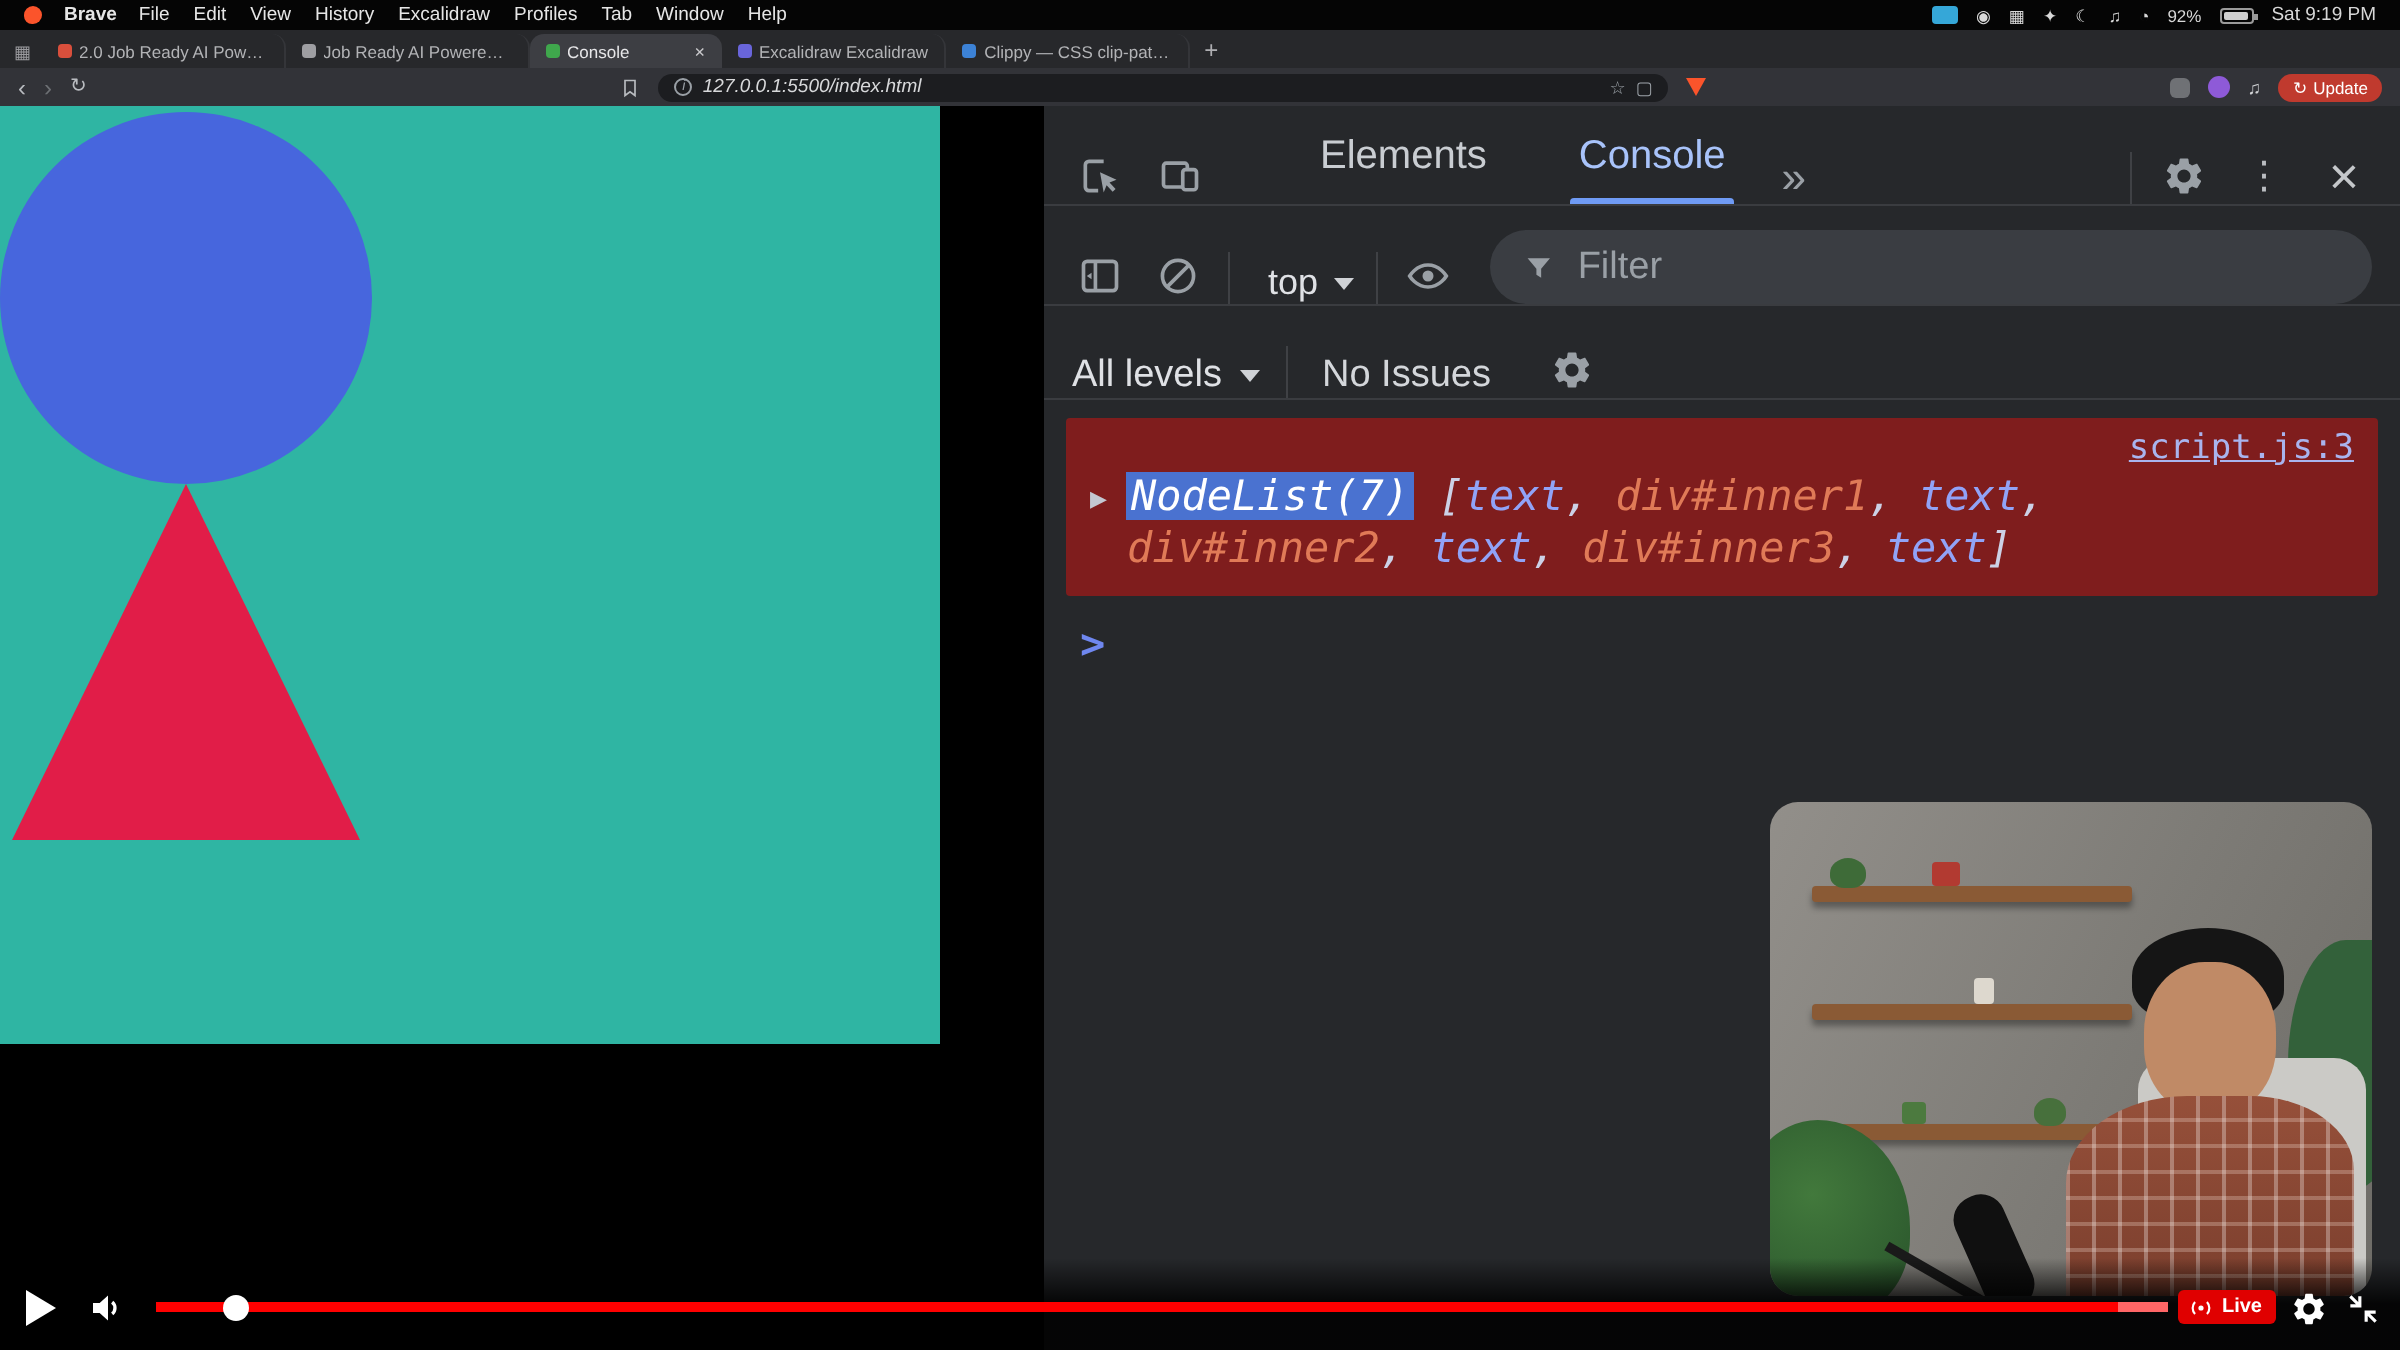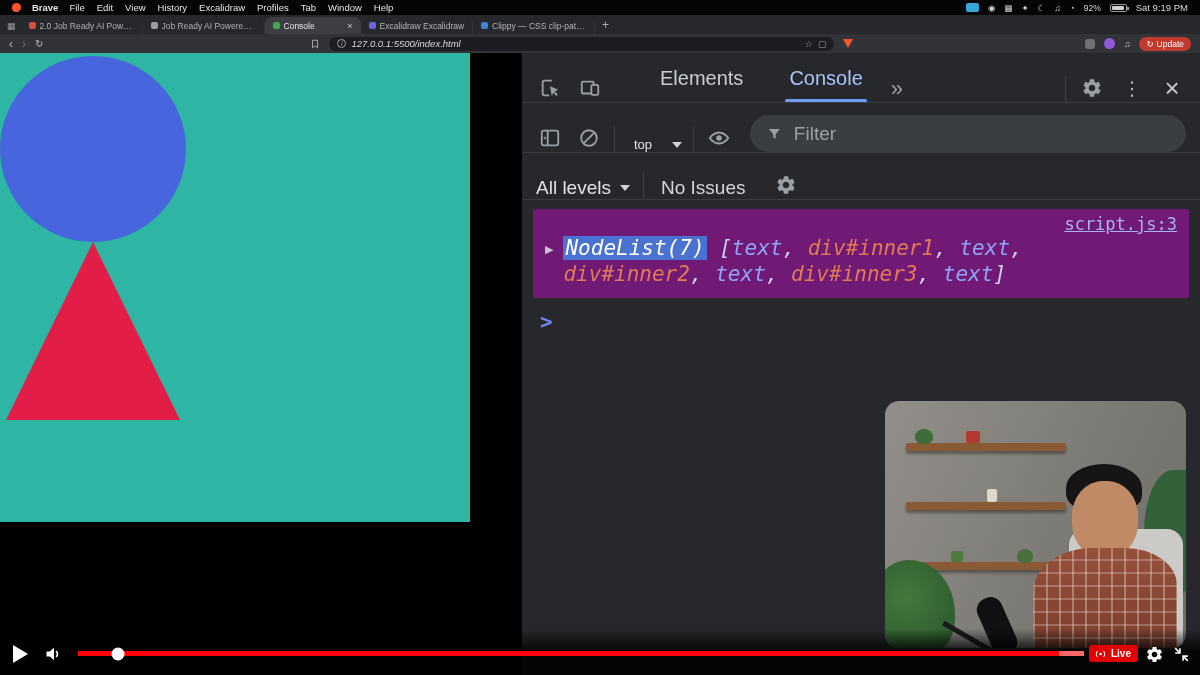--- a/index.html
+++ b/index.html
@@ -67,34 +67,34 @@
   .dt-tab.active::after { content:""; position:absolute; left:0; right:0; bottom:0; height:3px; background:#6f9bf5; border-radius:2px 2px 0 0; }
   .dt-elements { margin-left:40px; }
   .dt-console-tab { margin-left:26px; }
   .more-tabs { font-size:22px; color:#9aa0a6; margin-left:12px; }
   .dt-spacer { flex:1; }
   .v-div { width:1px; height:26px; background:#3f4145; flex:0 0 auto; }
   .dots { font-size:19px; color:#b9bcc0; }
   .x-close { font-size:26px; color:#c4c7ca; line-height:1; }
 
   .dt-row2 { height:50px; gap:11px; }
-  .top-ctx { display:flex; align-items:center; gap:20px; font-size:13px; color:#dfe1e5; margin-left:8px; }
+  .top-ctx { display:flex; align-items:center; gap:8px; font-size:18px; color:#dfe1e5; margin-left:8px; }
   .caret { width:0; height:0; border-left:5px solid transparent; border-right:5px solid transparent; border-top:6px solid #cfd2d6; display:inline-block; }
   .filter-pill { flex:1; height:37px; border-radius:19px; background:#3a3d42; display:flex; align-items:center; gap:11px; padding:0 16px; margin-left:6px; }
   .filter-pill svg { width:18px; height:18px; color:#9aa0a6; }
   .filter-input { background:transparent; border:none; outline:none; color:#ffffff; font-size:19px; width:100%; font-family:"Liberation Sans",sans-serif; }
   .filter-input::placeholder { color:#9aa0a6; }
 
   .dt-row3 { height:47px; gap:13px; font-size:19px; color:#dfe1e5; }
   .lvl { display:flex; align-items:center; gap:9px; }
   .no-issues { color:#d3d6da; margin-left:4px; }
   .row3-gear { margin-left:14px; }
 
   .dt-console { padding:9px 11px; }
-  .console-entry { background:#701a75; border-radius:2px; padding:5px 12px 11px; }
+  .console-entry { background:#7f1d1d; border-radius:2px; padding:5px 12px 11px; }
   .entry-top { text-align:right; }
   .src-link { color:#a9b4ee; text-decoration:underline; font-family:"DejaVu Sans Mono",monospace; font-size:17px; }
   .entry-msg { display:flex; gap:10px; margin-top:1px; }
   .disclosure { color:#c3c7d1; font-size:11px; padding-top:8px; flex:0 0 auto; }
   .tokens { width:548px; font-family:"DejaVu Sans Mono",monospace; font-style:italic; font-size:21px; line-height:26px; }
   .tk-obj { background:#4a72d0; color:#fff; padding:0 2px; }
   .tk-txt { color:#91a3f7; }
   .tk-el  { color:#e07a57; }
   .tk-p   { color:#ccd1e6; }
   .prompt { color:#6f87ef; font-family:"DejaVu Sans Mono",monospace; font-weight:bold; font-size:21px; margin:12px 0 0 7px; }

